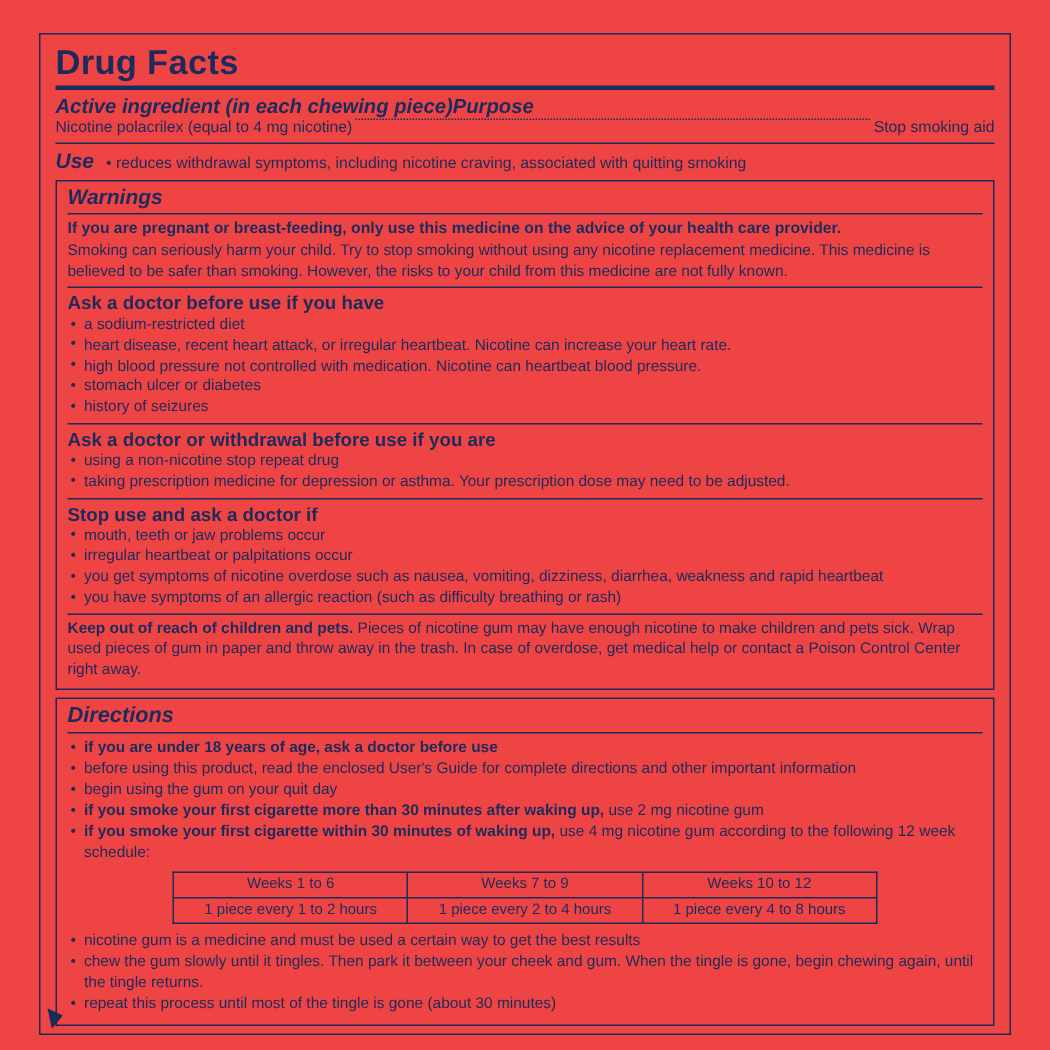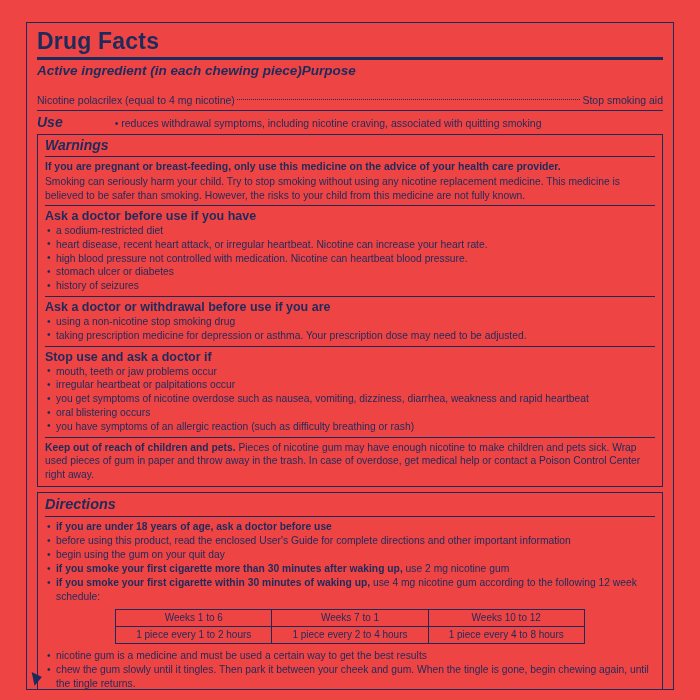--- a/index.html
+++ b/index.html
@@ -61,24 +61,24 @@
     font-weight: bold;
     font-size: 12.5px;
   }
   .purpose-head {
     font-style: italic;
     font-weight: bold;
     font-size: 13.5px;
   }
   .dotline {
     display: flex;
-    align-items: center;
+    align-items: flex-start;
     font-size: 10.5px;
     line-height: 1.25;
-    margin-top: 16px;
+    margin-top: 1px;
   }
   .dotline .dots {
     flex: 1;
     border-bottom: 1px dotted #1d2b5c;
     margin: 0 2px 3px 2px;
     height: 0;
   }
   .use-row {
     display: flex;
     align-items: baseline;
@@ -86,21 +86,20 @@
     margin: 2px 0 1px 0;
   }
   .use-label {
     font-style: italic;
     font-weight: bold;
     font-size: 14px;
   }
   .use-text {
     font-size: 10.5px;
     line-height: 1.3;
-    margin-left: 44px;
   }
   .warnings-box {
     border: 1.2px solid #1d2b5c;
     margin-top: 3px;
     padding: 3px 7px 5px 7px;
   }
   .warn-title {
     font-style: italic;
     font-weight: bold;
     font-size: 14px;
@@ -235,31 +234,30 @@
         <li>a sodium-restricted diet</li>
         <li>heart disease, recent heart attack, or irregular heartbeat. Nicotine can increase your heart rate.</li>
         <li>high blood pressure not controlled with medication. Nicotine can heartbeat blood pressure.</li>
         <li>stomach ulcer or diabetes</li>
         <li>history of seizures</li>
       </ul>
 
       <div class="rule-thin"></div>
       <div class="sec-head-bold">Ask a doctor or withdrawal before use if you are</div>
       <ul class="bullets">
-        <li>using a non-nicotine stop smoking drug</li>
+        <li>using a non-nicotine stop repeat drug</li>
         <li>taking prescription medicine for depression or asthma. Your prescription dose may need to be adjusted.</li>
       </ul>
 
       <div class="rule-thin"></div>
       <div class="sec-head-bold">Stop use and ask a doctor if</div>
       <ul class="bullets">
         <li>mouth, teeth or jaw problems occur</li>
         <li>irregular heartbeat or palpitations occur</li>
         <li>you get symptoms of nicotine overdose such as nausea, vomiting, dizziness, diarrhea, weakness and rapid heartbeat</li>
-        <li>oral blistering occurs</li>
         <li>you have symptoms of an allergic reaction (such as difficulty breathing or rash)</li>
       </ul>
 
       <div class="rule-thin"></div>
       <div class="keepout"><b>Keep out of reach of children and pets.</b><span> Pieces of nicotine gum may have enough nicotine to make children and pets sick. Wrap used pieces of gum in paper and throw away in the trash. In case of overdose, get medical help or contact a Poison Control Center right away.</span></div>
     </div>
 
     <div class="directions-box">
       <div class="dir-title">Directions</div>
       <div class="rule-thin"></div>
@@ -269,21 +267,21 @@
         <li><b></b><span>before using this product, read the enclosed User's Guide for complete directions and other important information</span></li>
         <li><b></b><span>begin using the gum on your quit day</span></li>
         <li><b>if you smoke your first cigarette more than 30 minutes after waking up,</b><span> use 2 mg nicotine gum</span></li>
         <li><b>if you smoke your first cigarette within 30 minutes of waking up,</b><span> use 4 mg nicotine gum according to the following 12 week schedule:</span></li>
       </ul>
 
       <table class="sched-table">
         <tbody>
             <tr>
           <td>Weeks 1 to 6</td>
-          <td>Weeks 7 to 1</td>
+          <td>Weeks 7 to 9</td>
           <td>Weeks 10 to 12</td>
         </tr>
         <tr>
           <td>1 piece every 1 to 2 hours</td>
           <td>1 piece every 2 to 4 hours</td>
           <td>1 piece every 4 to 8 hours</td>
         </tr>
       </tbody>
         </table>
 

